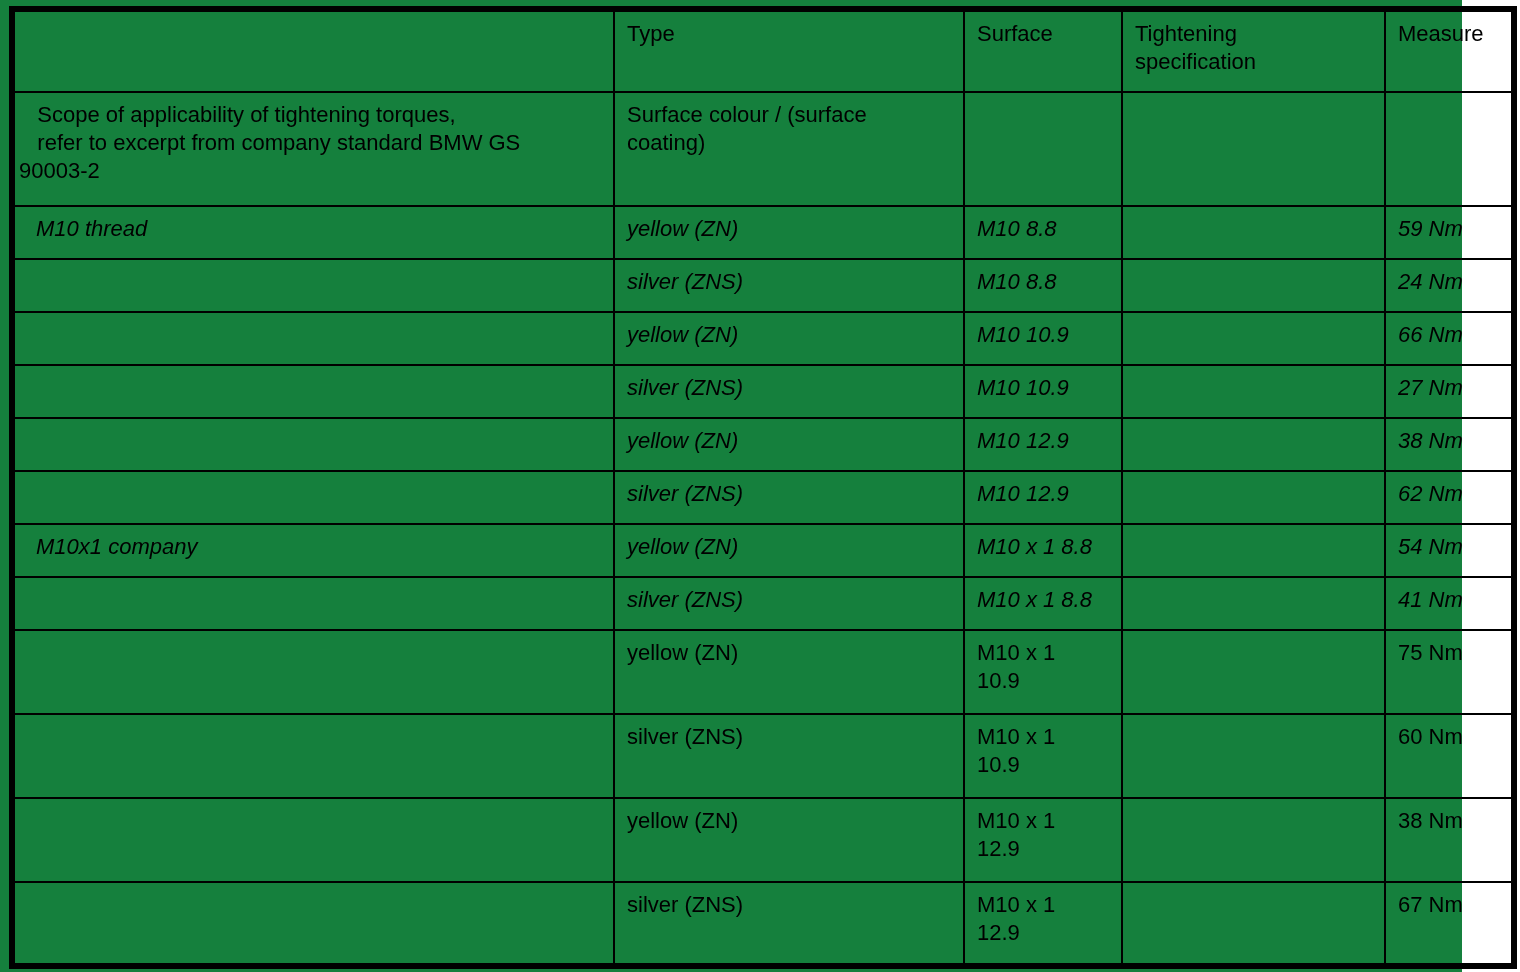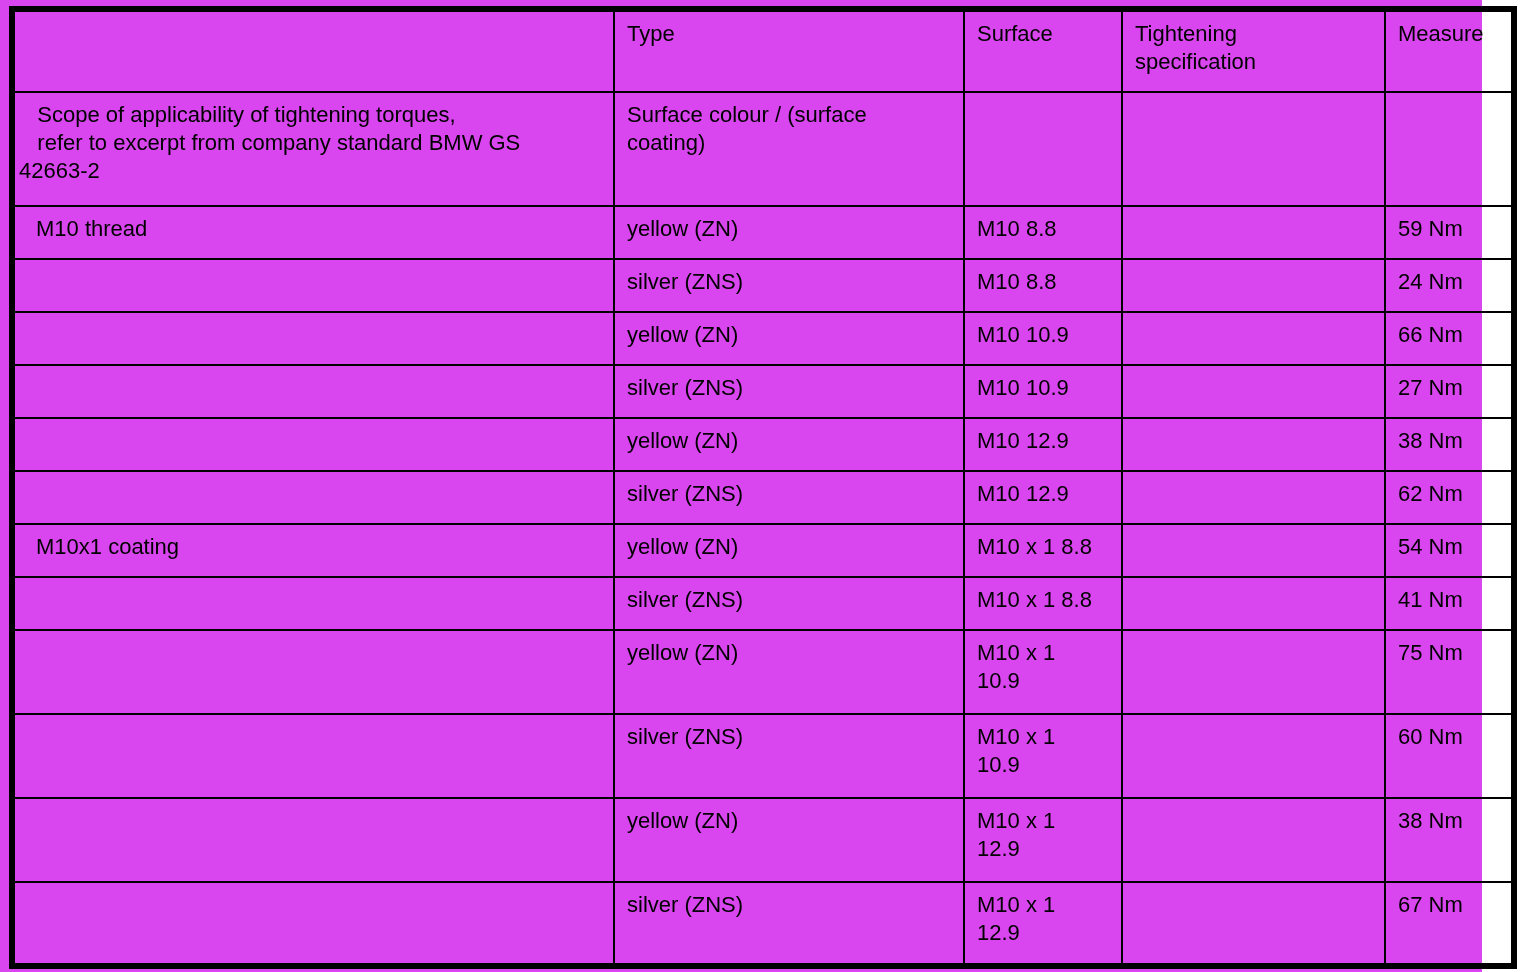--- a/index.html
+++ b/index.html
@@ -4,24 +4,23 @@
 <style>
   html, body {
     margin: 0;
     padding: 0;
     background: #ffffff;
   }
   .page {
     position: relative;
     width: 1462px;
     height: 972px;
-    background: #d946ef;
+    background: #15803d;
     font-family: "Liberation Sans", sans-serif;
     color: #000000;
-    padding-left: 20px;
   }
   table.spec-table {
     position: absolute;
     left: 9px;
     top: 6px;
     width: 1503px;
     border-collapse: collapse;
     table-layout: fixed;
     border: 6px solid #000000;
   }
@@ -37,21 +36,21 @@
     font-size: 22px;
     line-height: 28px;
     color: #000000;
     white-space: pre-wrap;
     overflow: hidden;
   }
   td.c1-scope { padding-left: 4px; }
   td.c1-label { padding-left: 21px; }
   tr.r-header { height: 83px; }
   tr.r-scope  { height: 114px; }
-  tr.r-single { height: 53px; }
+  tr.r-single { height: 53px; font-style: italic; }
   tr.r-double { height: 84px; }
 </style>
 </head>
 <body>
 
 <div class="page">
   <table class="spec-table">
     <colgroup>
       <col class="c1">
         <col class="c2">
@@ -65,21 +64,21 @@
         <td>Type</td>
         <td>Surface</td>
         <td>Tightening
 specification</td>
         <td>Measure</td>
       </tr>
 
       <tr class="r-scope">
         <td class="c1-scope">   Scope of applicability of tightening torques,
    refer to excerpt from company standard BMW GS
-42663-2</td>
+90003-2</td>
         <td>Surface colour / (surface
 coating)</td>
         <td></td>
         <td></td>
         <td></td>
       </tr>
 
       <tr class="r-single">
         <td class="c1-label">M10 thread</td>
         <td>yellow (ZN)</td>
@@ -122,21 +121,21 @@
 
       <tr class="r-single">
         <td class="c1-label"></td>
         <td>silver (ZNS)</td>
         <td>M10 12.9</td>
         <td></td>
         <td>62 Nm</td>
       </tr>
 
       <tr class="r-single">
-        <td class="c1-label">M10x1 coating</td>
+        <td class="c1-label">M10x1 company</td>
         <td>yellow (ZN)</td>
         <td>M10 x 1 8.8</td>
         <td></td>
         <td>54 Nm</td>
       </tr>
 
       <tr class="r-single">
         <td class="c1-label"></td>
         <td>silver (ZNS)</td>
         <td>M10 x 1 8.8</td>

